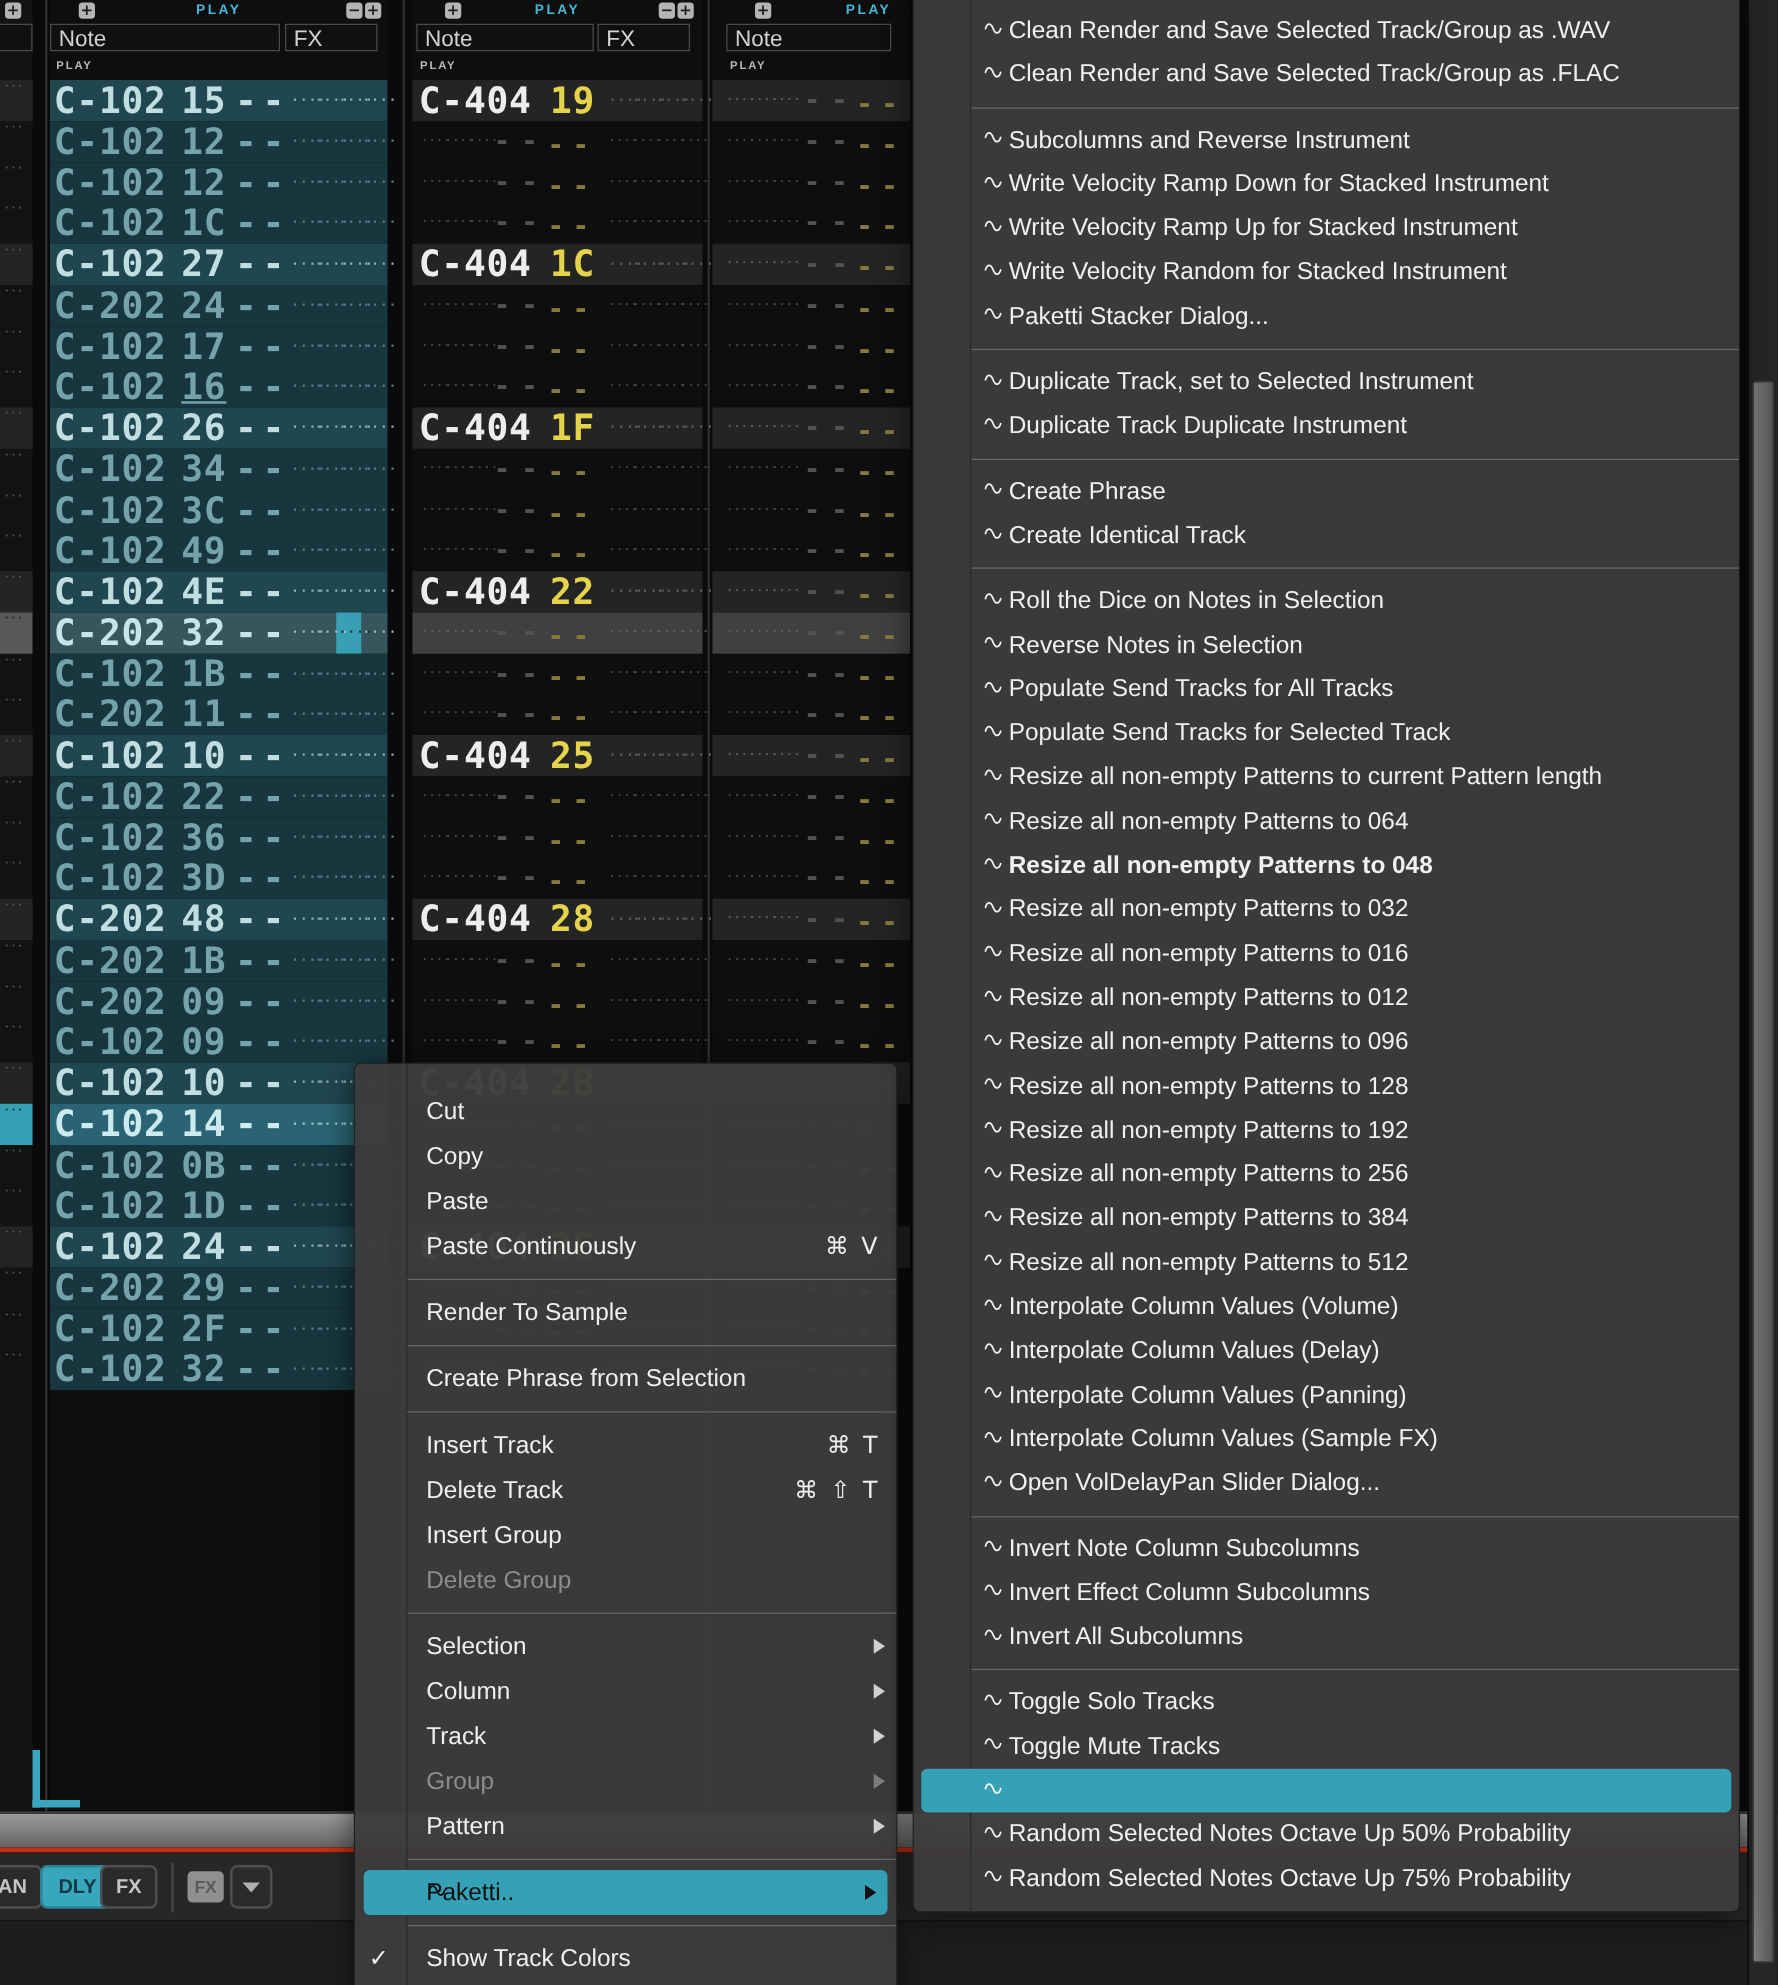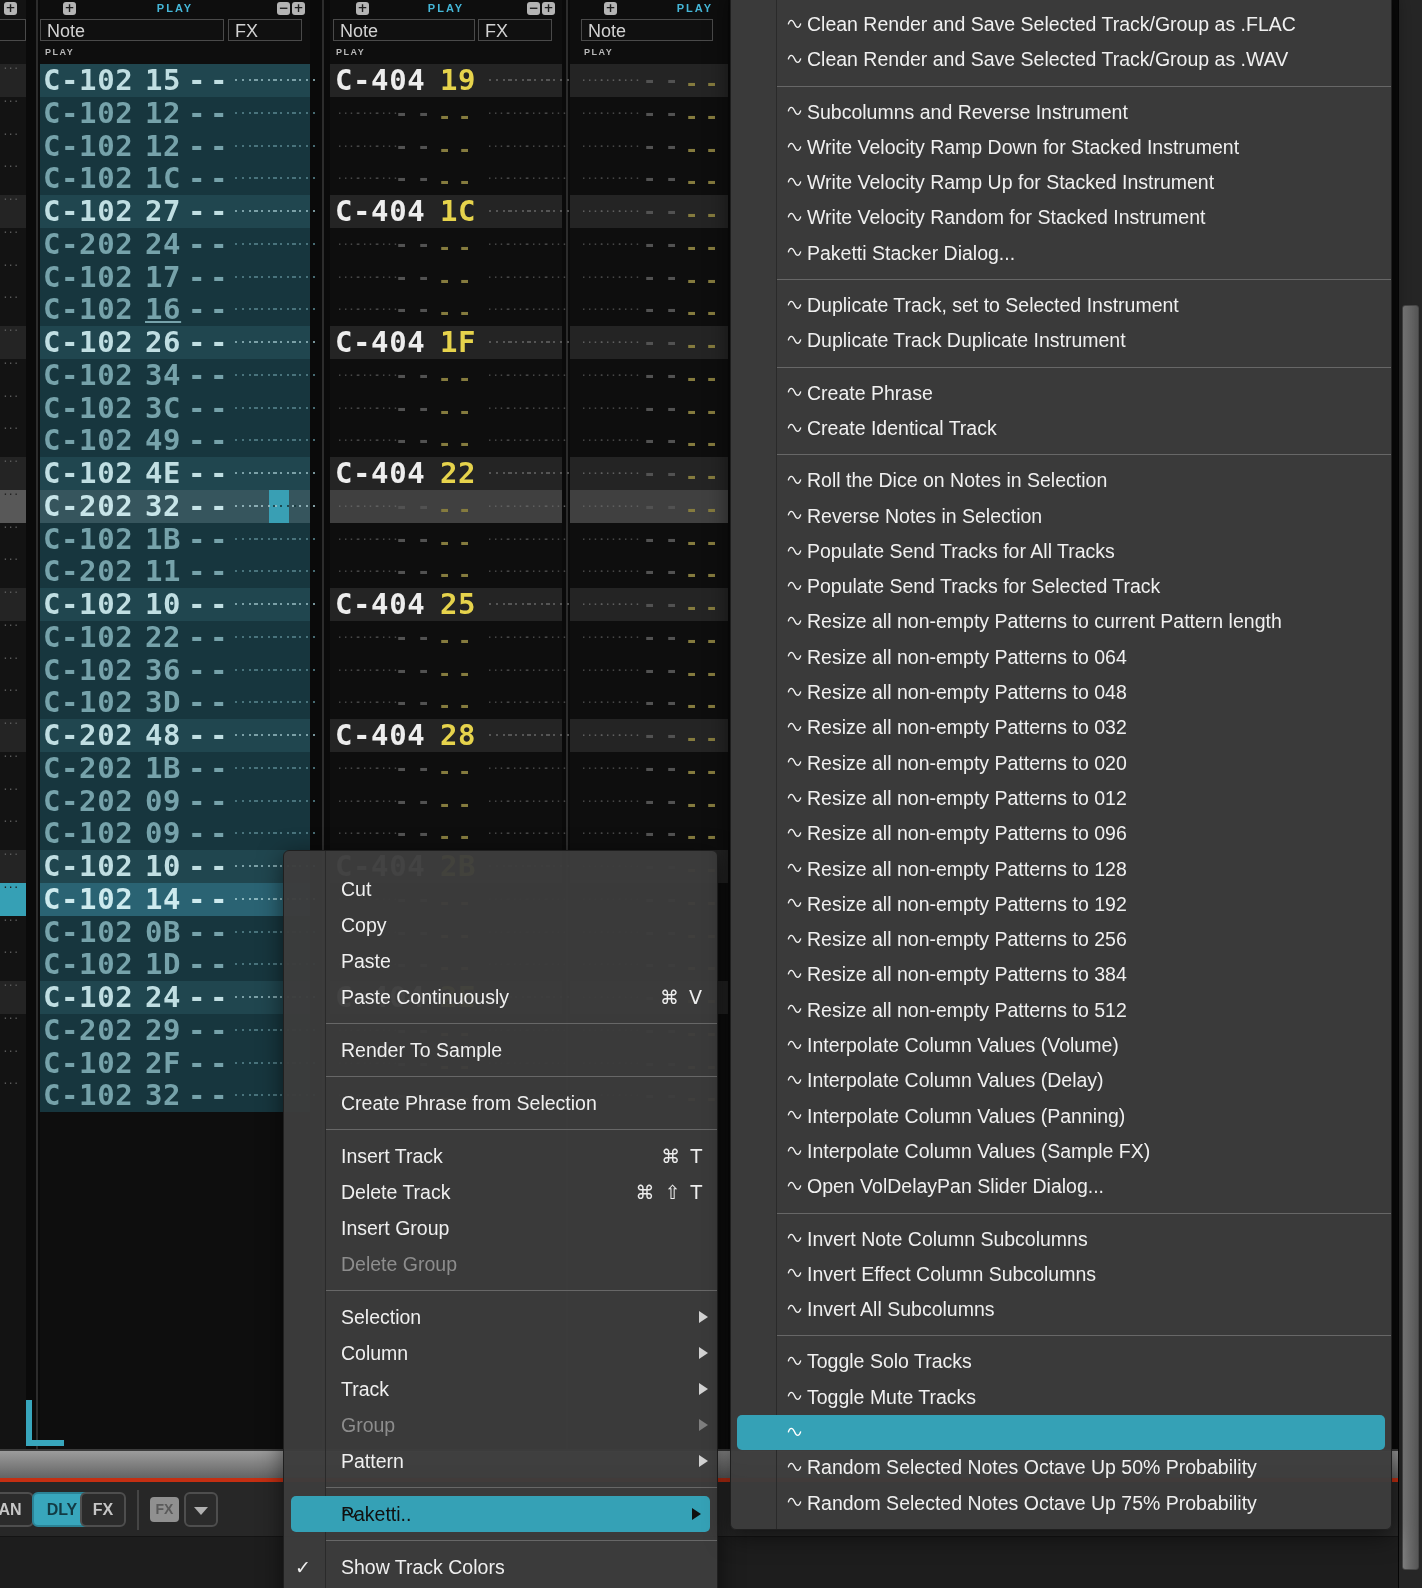--- a/index.html
+++ b/index.html
@@ -1296,24 +1296,24 @@
     <div class="msep"></div>
     <div class="mi hl"><span class="micon"><svg viewBox="0 0 16 16" width="15" height="15">
           <path d="M1.5 8 C3 3, 6 3, 8 8 S13 13, 14.5 8" fill="none" stroke="currentColor" stroke-width="1.5" stroke-linecap="round"></path>
         </svg></span><span class="lab" style="padding-left: 0px;">Paketti..</span><span class="arr"></span></div>
     <div class="msep"></div>
     <div class="mi"><span class="chk">✓</span><span class="lab">Show Track Colors</span></div>
   </div>
 <div class="menu" id="submenu">
     <div class="smi"><span class="sicon"><svg viewBox="0 0 16 16" width="15" height="15">
           <path d="M1.5 8 C3 3, 6 3, 8 8 S13 13, 14.5 8" fill="none" stroke="currentColor" stroke-width="1.5" stroke-linecap="round"></path>
+        </svg></span><span class="lab" style="padding-left: 0px;">Clean Render and Save Selected Track/Group as .WAV</span></div>
+    <div class="smi"><span class="sicon"><svg viewBox="0 0 16 16" width="15" height="15">
+          <path d="M1.5 8 C3 3, 6 3, 8 8 S13 13, 14.5 8" fill="none" stroke="currentColor" stroke-width="1.5" stroke-linecap="round"></path>
         </svg></span><span class="lab" style="padding-left: 0px;">Clean Render and Save Selected Track/Group as .FLAC</span></div>
-    <div class="smi"><span class="sicon"><svg viewBox="0 0 16 16" width="15" height="15">
-          <path d="M1.5 8 C3 3, 6 3, 8 8 S13 13, 14.5 8" fill="none" stroke="currentColor" stroke-width="1.5" stroke-linecap="round"></path>
-        </svg></span><span class="lab" style="padding-left: 0px;">Clean Render and Save Selected Track/Group as .WAV</span></div>
     <div class="ssep"></div>
     <div class="smi"><span class="sicon"><svg viewBox="0 0 16 16" width="15" height="15">
           <path d="M1.5 8 C3 3, 6 3, 8 8 S13 13, 14.5 8" fill="none" stroke="currentColor" stroke-width="1.5" stroke-linecap="round"></path>
         </svg></span><span class="lab" style="padding-left: 0px;">Subcolumns and Reverse Instrument</span></div>
     <div class="smi"><span class="sicon"><svg viewBox="0 0 16 16" width="15" height="15">
           <path d="M1.5 8 C3 3, 6 3, 8 8 S13 13, 14.5 8" fill="none" stroke="currentColor" stroke-width="1.5" stroke-linecap="round"></path>
         </svg></span><span class="lab" style="padding-left: 0px;">Write Velocity Ramp Down for Stacked Instrument</span></div>
     <div class="smi"><span class="sicon"><svg viewBox="0 0 16 16" width="15" height="15">
           <path d="M1.5 8 C3 3, 6 3, 8 8 S13 13, 14.5 8" fill="none" stroke="currentColor" stroke-width="1.5" stroke-linecap="round"></path>
         </svg></span><span class="lab" style="padding-left: 0px;">Write Velocity Ramp Up for Stacked Instrument</span></div>
@@ -1351,27 +1351,27 @@
           <path d="M1.5 8 C3 3, 6 3, 8 8 S13 13, 14.5 8" fill="none" stroke="currentColor" stroke-width="1.5" stroke-linecap="round"></path>
         </svg></span><span class="lab" style="padding-left: 0px;">Populate Send Tracks for Selected Track</span></div>
     <div class="smi"><span class="sicon"><svg viewBox="0 0 16 16" width="15" height="15">
           <path d="M1.5 8 C3 3, 6 3, 8 8 S13 13, 14.5 8" fill="none" stroke="currentColor" stroke-width="1.5" stroke-linecap="round"></path>
         </svg></span><span class="lab" style="padding-left: 0px;">Resize all non-empty Patterns to current Pattern length</span></div>
     <div class="smi"><span class="sicon"><svg viewBox="0 0 16 16" width="15" height="15">
           <path d="M1.5 8 C3 3, 6 3, 8 8 S13 13, 14.5 8" fill="none" stroke="currentColor" stroke-width="1.5" stroke-linecap="round"></path>
         </svg></span><span class="lab" style="padding-left: 0px;">Resize all non-empty Patterns to 064</span></div>
     <div class="smi"><span class="sicon"><svg viewBox="0 0 16 16" width="15" height="15">
           <path d="M1.5 8 C3 3, 6 3, 8 8 S13 13, 14.5 8" fill="none" stroke="currentColor" stroke-width="1.5" stroke-linecap="round"></path>
-        </svg></span><span class="lab" style="padding-left: 0px;">Resize all non-empty Patterns to 048</span></div>
+        </svg></span><span class="lab" style="padding-left: 0px; font-weight: bold;">Resize all non-empty Patterns to 048</span></div>
     <div class="smi"><span class="sicon"><svg viewBox="0 0 16 16" width="15" height="15">
           <path d="M1.5 8 C3 3, 6 3, 8 8 S13 13, 14.5 8" fill="none" stroke="currentColor" stroke-width="1.5" stroke-linecap="round"></path>
         </svg></span><span class="lab" style="padding-left: 0px;">Resize all non-empty Patterns to 032</span></div>
     <div class="smi"><span class="sicon"><svg viewBox="0 0 16 16" width="15" height="15">
           <path d="M1.5 8 C3 3, 6 3, 8 8 S13 13, 14.5 8" fill="none" stroke="currentColor" stroke-width="1.5" stroke-linecap="round"></path>
-        </svg></span><span class="lab" style="padding-left: 0px;">Resize all non-empty Patterns to 020</span></div>
+        </svg></span><span class="lab" style="padding-left: 0px;">Resize all non-empty Patterns to 016</span></div>
     <div class="smi"><span class="sicon"><svg viewBox="0 0 16 16" width="15" height="15">
           <path d="M1.5 8 C3 3, 6 3, 8 8 S13 13, 14.5 8" fill="none" stroke="currentColor" stroke-width="1.5" stroke-linecap="round"></path>
         </svg></span><span class="lab" style="padding-left: 0px;">Resize all non-empty Patterns to 012</span></div>
     <div class="smi"><span class="sicon"><svg viewBox="0 0 16 16" width="15" height="15">
           <path d="M1.5 8 C3 3, 6 3, 8 8 S13 13, 14.5 8" fill="none" stroke="currentColor" stroke-width="1.5" stroke-linecap="round"></path>
         </svg></span><span class="lab" style="padding-left: 0px;">Resize all non-empty Patterns to 096</span></div>
     <div class="smi"><span class="sicon"><svg viewBox="0 0 16 16" width="15" height="15">
           <path d="M1.5 8 C3 3, 6 3, 8 8 S13 13, 14.5 8" fill="none" stroke="currentColor" stroke-width="1.5" stroke-linecap="round"></path>
         </svg></span><span class="lab" style="padding-left: 0px;">Resize all non-empty Patterns to 128</span></div>
     <div class="smi"><span class="sicon"><svg viewBox="0 0 16 16" width="15" height="15">

